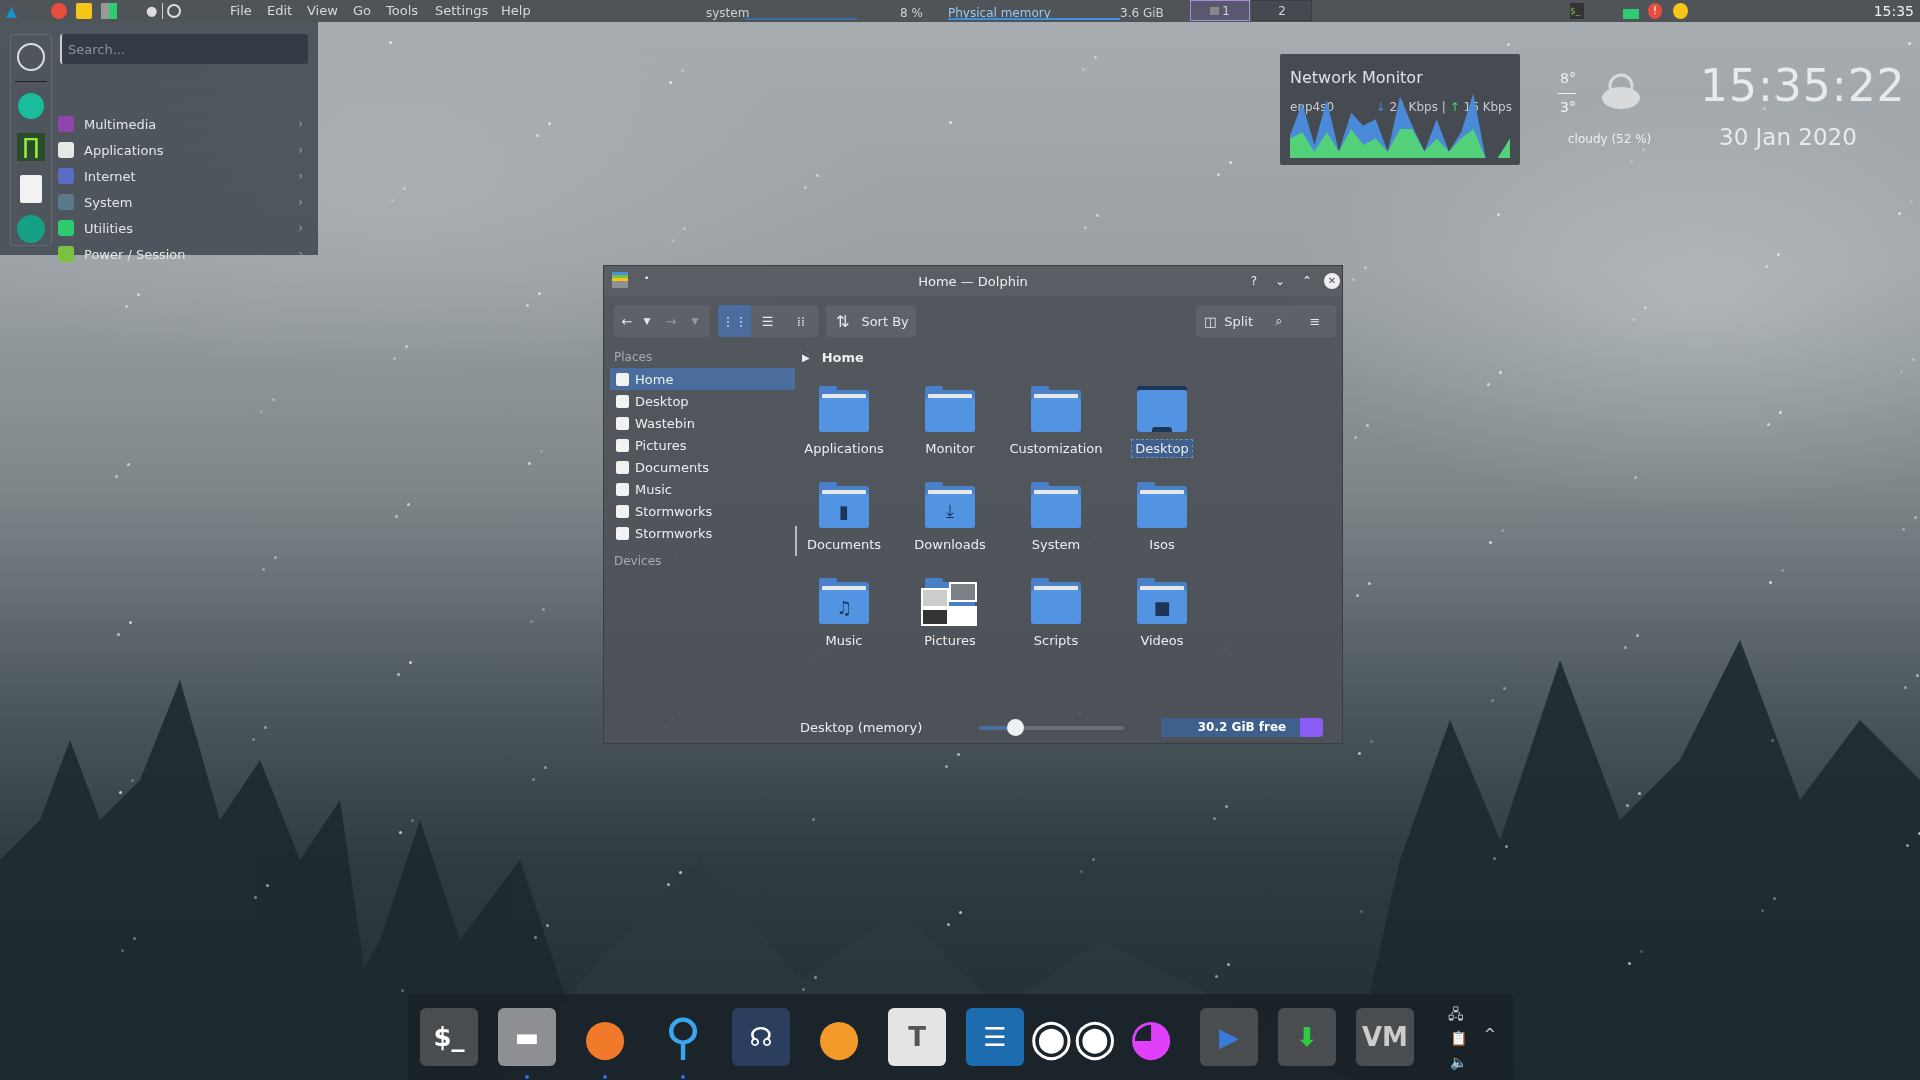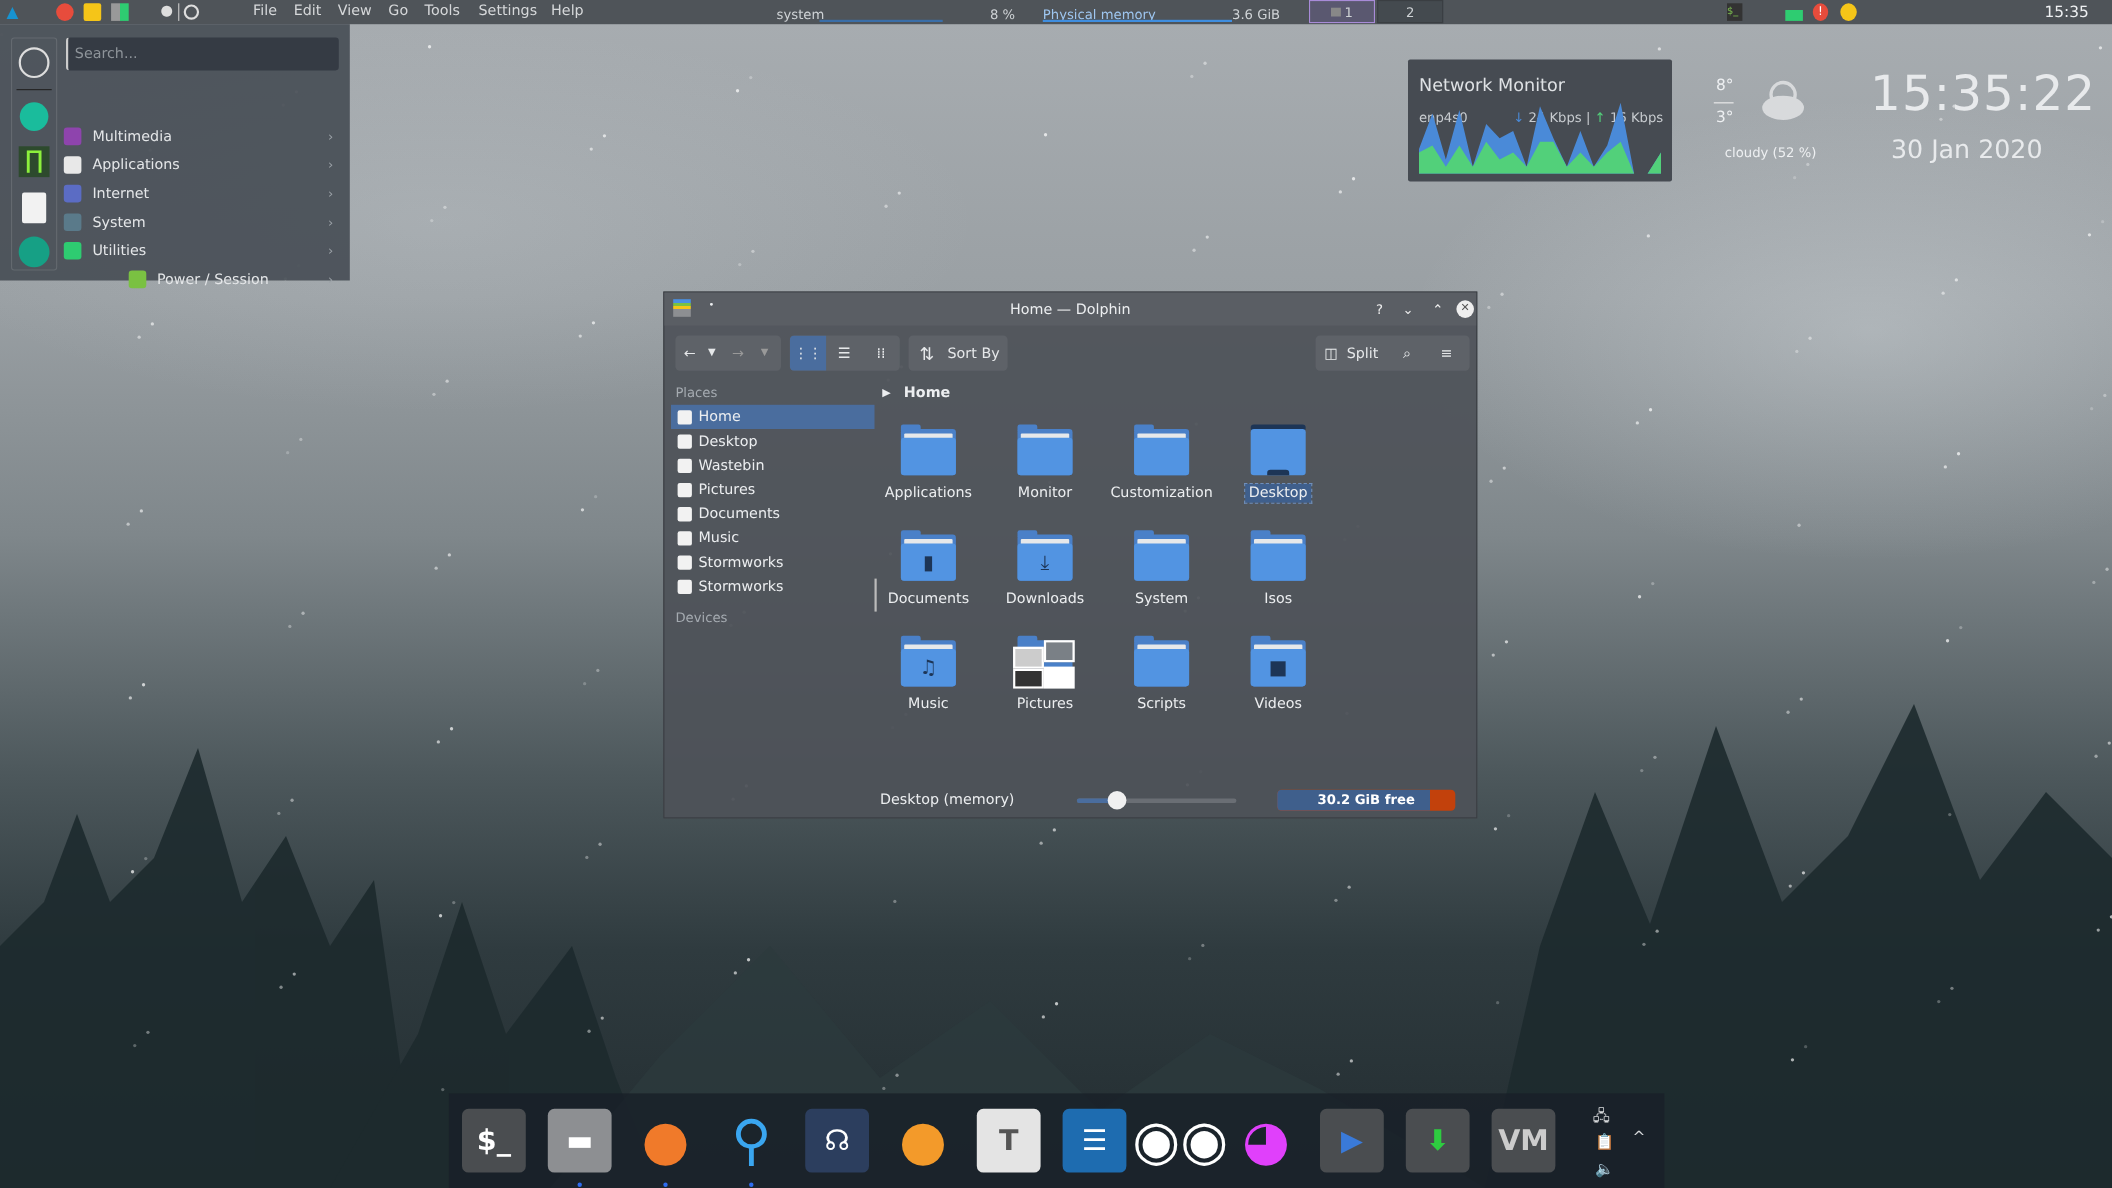--- a/index.html
+++ b/index.html
@@ -32,21 +32,21 @@
 
 #netmon{position:absolute;left:1280px;top:54px;width:240px;height:111px;background:#464b52;border-radius:2px}
 #netmon .title{position:absolute;left:10px;top:14px;font-size:16px;color:#dfe2e5}
 #netmon .iface{position:absolute;left:10px;top:46px;font-size:12px;color:#c8ccd0}
 #netmon .rates{position:absolute;right:8px;top:46px;font-size:12px;color:#c8ccd0}
 
 
 .weather-t{position:absolute;font-size:14px;color:#eef0f2}
 #clock{position:absolute;left:1700px;top:60px;font-size:44px;color:#e8eaec;letter-spacing:1px}
 #date{position:absolute;left:1719px;top:124px;font-size:23px;color:#e8eaec}
-#topclock{position:absolute;right:21px;top:3px;font-size:14px;color:#eef0f2}
+#topclock{position:absolute;right:6px;top:3px;font-size:14px;color:#eef0f2}
 
 
 #win{position:absolute;left:603px;top:265px;width:740px;height:479px;background:rgba(78,82,88,.93);border:1px solid #3a3e43}
 #titlebar{position:absolute;left:0;top:0;width:100%;height:30px;background:#5a5e64;display:flex;align-items:center;justify-content:center;font-size:13px;color:#eceef0}
 .tbtn{position:absolute;top:7px;width:16px;height:16px;color:#eee;font-size:12px;text-align:center;line-height:16px}
 #toolbar{position:absolute;left:0;top:30px;width:100%;height:44px}
 .tgroup{position:absolute;top:9px;height:32px;background:#5e6268;border-radius:4px;display:flex;align-items:center}
 .tb{height:32px;display:flex;align-items:center;justify-content:center;color:#e6e8ea;font-size:13px}
 .tb.sel{background:#4a6d9e}
 #places{position:absolute;left:6px;top:80px;width:185px}
@@ -61,21 +61,21 @@
 .folder .back{position:absolute;left:0;top:4px;width:50px;height:42px;background:#4a80c8;border-radius:3px}
 .folder .paper{position:absolute;left:3px;top:8px;width:44px;height:8px;background:#e6e8ea;border-radius:1px}
 .folder .front{position:absolute;left:0;top:12px;width:50px;height:34px;background:#5294e2;border-radius:3px;display:flex;align-items:center;justify-content:center;color:#1d3556;font-size:18px}
 .file .lbl{display:inline-block;padding:1px 3px}
 .file .lbl.sel{background:#3f5f8c;outline:1px dashed #6f8fbc}
 #statusbar{position:absolute;left:0;top:447px;width:100%;height:30px}
 #status-text{position:absolute;left:196px;top:7px;font-size:13px;color:#eceef0}
 #zoom-slider{position:absolute;left:375px;top:13px;width:145px;height:4px;background:#6a6e74;border-radius:2px}
 #zoom-fill{position:absolute;left:0;top:0;height:4px;background:#4a6d9e;border-radius:2px}
 #zoom-handle{position:absolute;top:-7px;width:17px;height:17px;background:#f0f0f0;border-radius:50%;margin-left:-8px}
-#free{position:absolute;left:557px;top:5px;width:162px;height:19px;background:#c2410c;border-radius:4px;overflow:hidden}
+#free{position:absolute;left:557px;top:5px;width:162px;height:19px;background:#8b5cf6;border-radius:4px;overflow:hidden}
 #free-fill{position:absolute;left:0;top:0;height:100%;background:#3f5f8c}
 #free-text{position:absolute;left:0;width:100%;text-align:center;top:2px;font-size:12px;font-weight:bold;color:#fff}
 
 
 #dock{position:absolute;left:408px;top:994px;width:1105px;height:86px;background:rgba(25,32,40,.82)}
 .app{position:absolute;top:14px;width:58px;height:58px;border-radius:6px;display:flex;align-items:center;justify-content:center;font-size:26px;font-weight:bold}
 .dot{position:absolute;top:81px;width:4px;height:4px;border-radius:50%;background:#2e6cf0}
 .tray{position:absolute;color:#d8dadc;font-size:14px}
 </style>
 </head>
@@ -315,21 +315,21 @@
       <div class="cat" style="top: 168px;">
         <span class="cic" style="background:#5a7a8a"></span>
         <span>System</span>
         <span class="chev">›</span>
       </div>
       <div class="cat" style="top: 194px;">
         <span class="cic" style="background:#2ecc71"></span>
         <span>Utilities</span>
         <span class="chev">›</span>
       </div>
-      <div class="cat" style="top: 220px; justify-content: center;">
+      <div class="cat" style="top: 220px;">
         <span class="cic" style="background:#7ac142"></span>
         <span>Power / Session</span>
         <span class="chev">›</span>
       </div>
     </div>
 </div>
 
 <div id="netmon">
   <div class="title">Network Monitor</div>
   <div class="iface">enp4s0</div>

